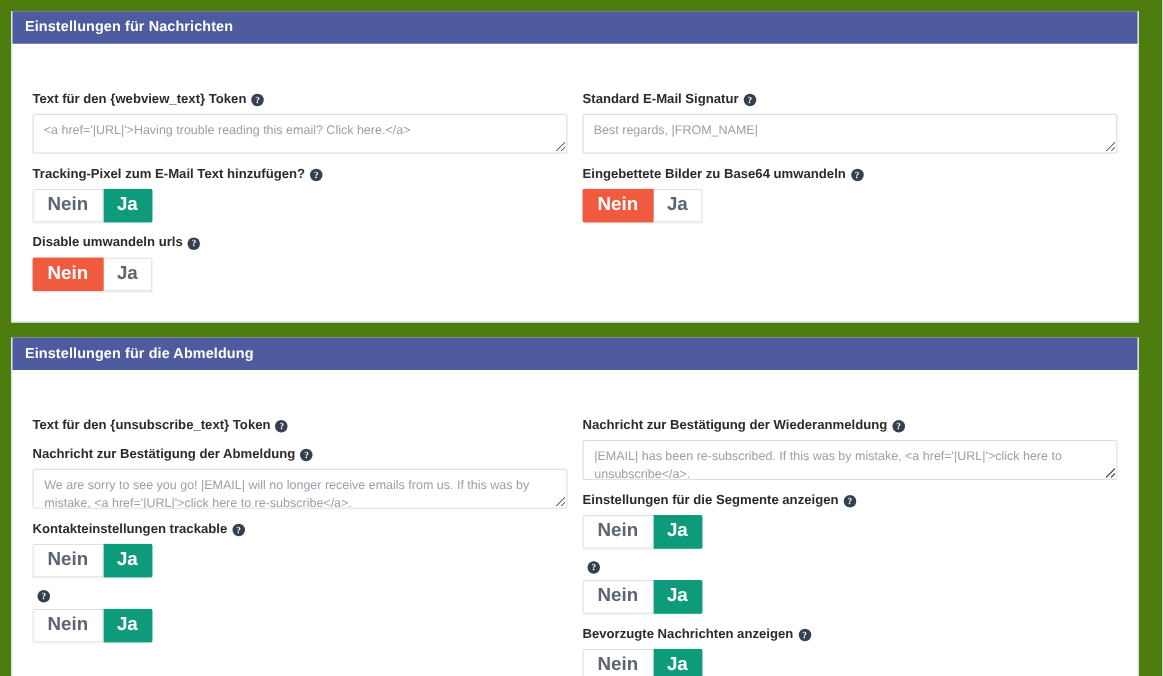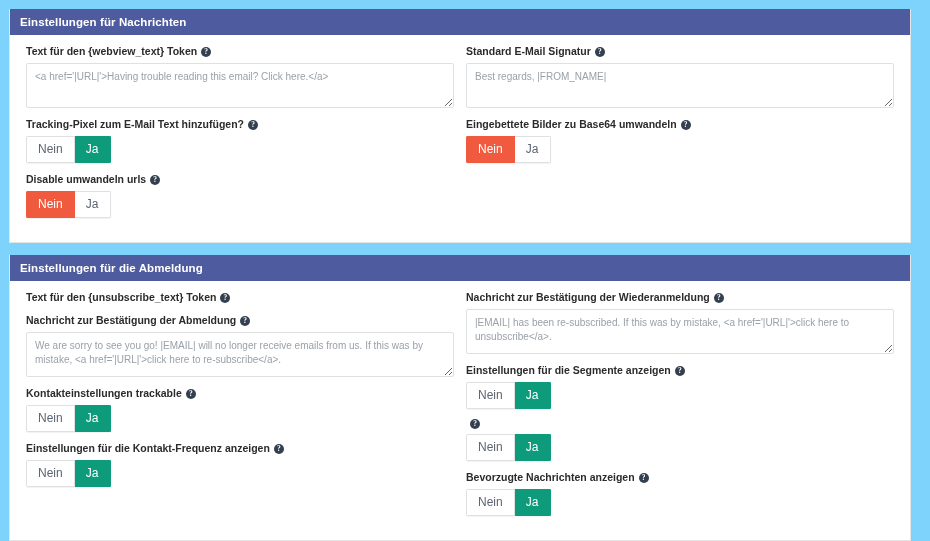--- a/index.html
+++ b/index.html
@@ -7,41 +7,42 @@
     margin: 0; padding: 0;
     width: 930px; height: 541px;
     background: #f4f5f6;
     font-family: "Liberation Sans", sans-serif;
     -webkit-font-smoothing: antialiased;
     overflow: hidden;
   }
   .page {
     width: 930px; height: 541px;
     padding: 9px 19px 0 9px;
-    background: #7dd3fc;
+    background: #4d7c0f;
   }
   .panel {
     background: #ffffff;
     border: 1px solid #e4e5e7;
     border-top: none;
     border-radius: 0;
     margin-bottom: 12px;
   }
   .panel-header {
     background: #4e5b9e;
     color: #ffffff;
     font-size: 11.5px;
     font-weight: bold;
     padding: 6px 10px 7px 10px;
     line-height: 14px;
     letter-spacing: 0.1px;
     height: 26px;
   }
   .panel-body {
     padding: 10px 10px 14px 10px;
+    margin-top: 28px;
   }
   .row {
     display: flex;
     width: 100%;
   }
   .col {
     width: 50%;
     padding: 0 6px;
   }
   .field {
@@ -81,30 +82,30 @@
     background: #ffffff;
     color: #8a9199;
     font-size: 10px;
     font-family: "Liberation Sans", sans-serif;
     line-height: 14px;
     padding: 6px 8px;
     resize: vertical;
     outline: none;
   }
   textarea.ta::placeholder { color: #9aa1a9; opacity: 1; }
-  .ta-tall { height: 45px; }
+  .ta-tall { height: 32px; }
   .btn-group {
     display: inline-flex;
     border-radius: 2px;
     overflow: hidden;
     box-shadow: 0 1px 1px rgba(0,0,0,0.05);
   }
   .btn {
-    font-size: 12px;
-    font-weight: normal;
+    font-size: 15px;
+    font-weight: bold;
     line-height: 12px;
     padding: 6px 11px 7px 11px;
     border: 1px solid #dfe0e2;
     background: #ffffff;
     color: #5c6570;
     cursor: pointer;
     user-select: none;
     min-width: 36px;
     text-align: center;
   }
@@ -191,21 +192,20 @@
                 <textarea class="ta ta-tall" placeholder="We are sorry to see you go! |EMAIL| will no longer receive emails from us. If this was by mistake, &lt;a href='|URL|'&gt;click here to re-subscribe&lt;/a&gt;." style=""></textarea>
               </div>
               <div class="field toggle-field"><div class="field-label">
                   <span>Kontakteinstellungen trackable</span>
                   <span class="help-icon">?</span>
                 </div><div class="btn-group">
                   <div class="btn">Nein</div>
                   <div class="btn active-green">Ja</div>
                 </div></div>
               <div class="field toggle-field"><div class="field-label">
-                  <span>Einstellungen für die Kontakt-Frequenz anzeigen</span>
                   <span class="help-icon">?</span>
                 </div><div class="btn-group">
                   <div class="btn">Nein</div>
                   <div class="btn active-green">Ja</div>
                 </div></div>
             </div>
             <div class="col">
               <div class="field">
                 <div class="field-label">
                   <span>Nachricht zur Bestätigung der Wiederanmeldung</span>

